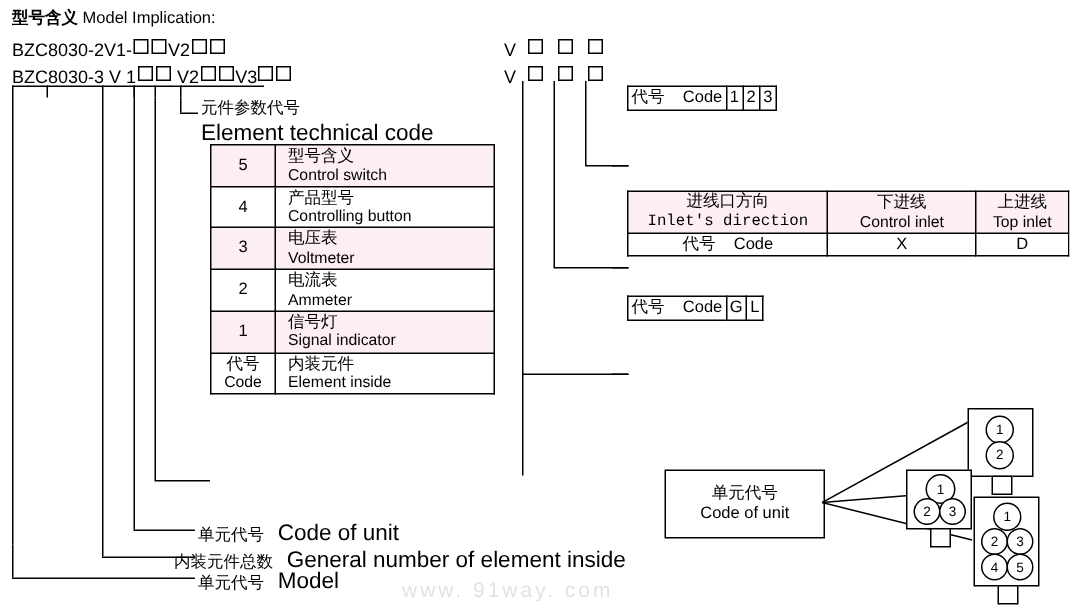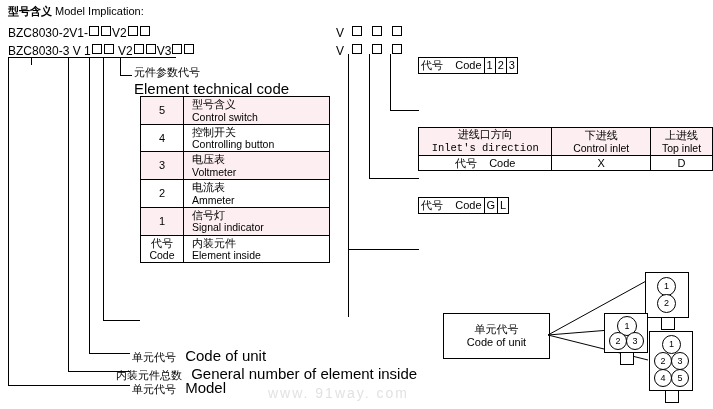--- a/index.html
+++ b/index.html
@@ -150,21 +150,21 @@
       <tr>
     <td class="pink codecol">5</td>
     <td class="pink namecol">
       <span class="cn">型号含义</span>
       <span class="en">Control switch</span>
     </td>
   </tr>
   <tr>
     <td class="white codecol">4</td>
     <td class="white namecol">
-      <span class="cn">控制开关</span>
+      <span class="cn">产品型号</span>
       <span class="en">Controlling button</span>
     </td>
   </tr>
   <tr>
     <td class="pink codecol">3</td>
     <td class="pink namecol">
       <span class="cn">电压表</span>
       <span class="en">Voltmeter</span>
     </td>
   </tr>

